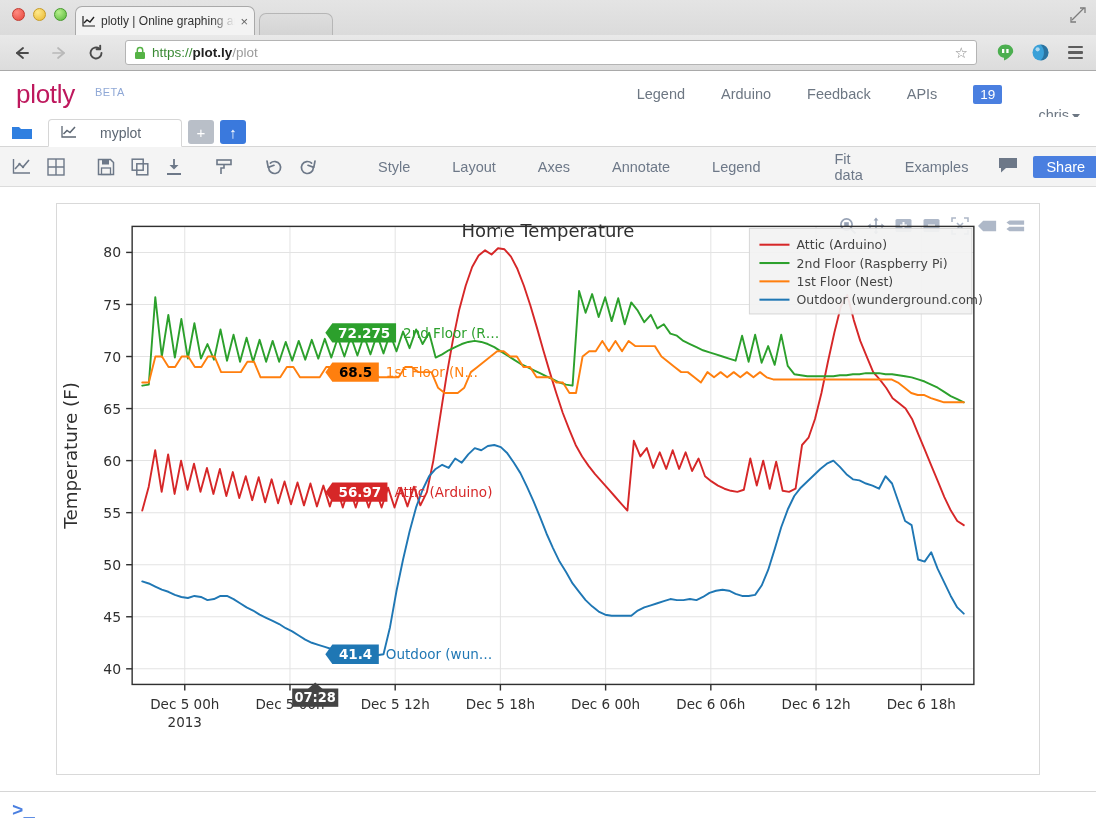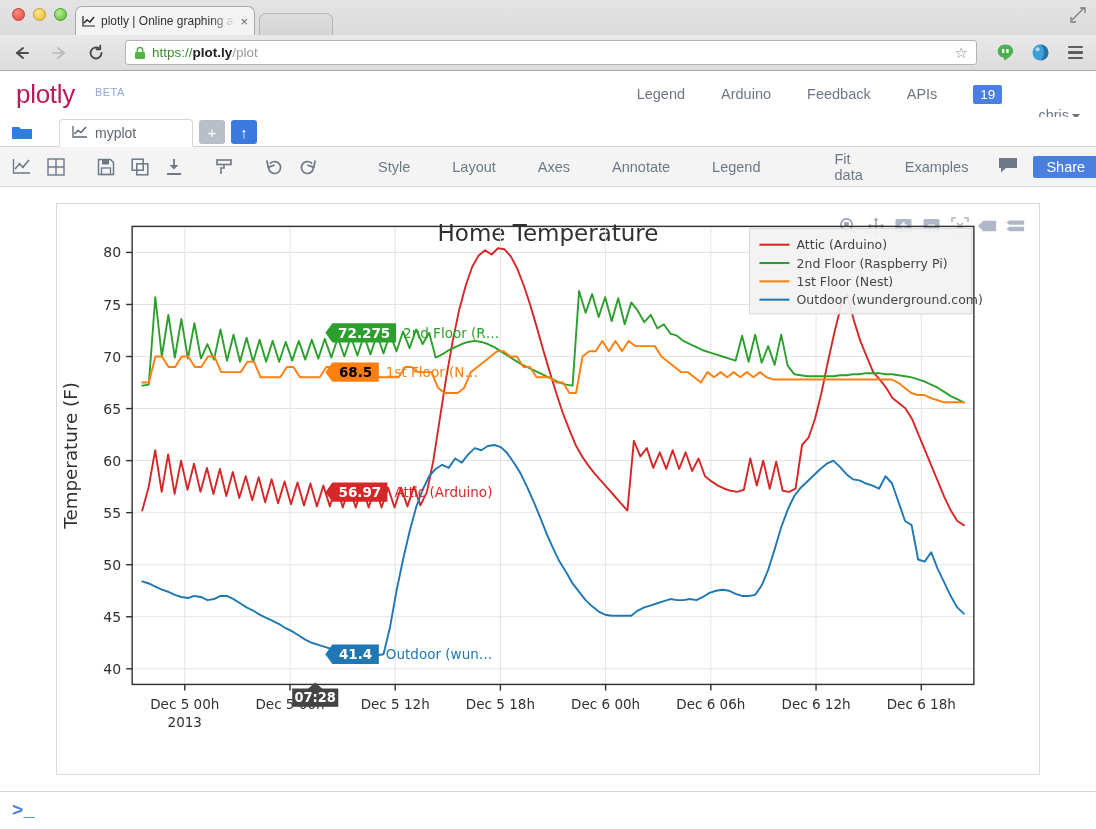--- a/index.html
+++ b/index.html
@@ -70,22 +70,22 @@
   .hnav .user { color:#6d7783;margin-top:42px; }
   .caret { display:inline-block; border-left:4px solid transparent; border-right:4px solid transparent;
            border-top:5px solid #6d7783; margin-left:3px; vertical-align:middle;}
 
   
   .filerow { height:30px; display:flex; align-items:flex-end; padding-left:4px;
              border-bottom:1px solid #d6d6d6; background:#fff; position:relative;}
   .folderbtn { width:36px; height:28px; display:flex; align-items:center; justify-content:center; }
   .ftab {
     height:28px; min-width:134px; background:#fff; border:1px solid #d6d6d6; border-bottom:1px solid #fff;
-    border-radius:4px 4px 0 0; display:flex; align-items:center; gap:7px; padding:0 12px;
-    font-size:14px; color:#5d6773; margin-left:19px; position:relative; top:1px;
+    border-radius:4px 4px 0 0; display:flex; align-items:center; gap:23px; padding:0 12px;
+    font-size:14px; color:#5d6773; margin-left:8px; position:relative; top:1px;
   }
   .sqbtn { width:26px; height:24px; border-radius:3px; display:flex; align-items:center;
            justify-content:center; color:#fff; font-size:15px; margin-left:6px; margin-bottom:2px;}
   .sq-grey { background:#b9bfc8; }
   .sq-blue { background:#3a79dd; }
 
   
   .toolbar { height:40px; display:flex; align-items:center; padding:0 12px; background:#f4f4f4;
              border-bottom:1px solid #dcdcdc; gap:16px; }
   .tb-icon { width:30px; height:30px; display:flex; align-items:center; justify-content:center;
@@ -94,21 +94,21 @@
   .tb-text { font-size:14.5px; color:#6d7888; padding:0 13px; }
   .tb-right { margin-left:auto; display:flex; align-items:center; gap:14px; }
   .sharebtn { background:#4a7fe0; color:#fff; font-size:14.5px; padding:3px 13px; border-radius:2px;}
 
   
   .stage { background:#fff; padding:16px 56px; height:calc(829px - 35px - 35px - 46px - 30px - 40px - 39px); }
   .card { border:1px solid #d9d9d9; height:100%; position:relative; background:#fff; }
   .modebar { position:absolute; right:14px; top:12px; display:flex; align-items:center; gap:9px;
              color:#a7b0c0; }
   .mb { width:19px; height:19px; display:flex; align-items:center; justify-content:center; }
-  .plottitle { text-align:center; font-size:23px; color:#303030; padding-top:16px;
+  .plottitle { text-align:center; font-size:18px; color:#303030; padding-top:16px;
                font-family:"DejaVu Sans", sans-serif; font-weight:400;}
 
   svg.plot { position:absolute; left:0; top:0; width:100%; height:100%; }
 
   
   .console { height:39px; border-top:1px solid #d6d6d6; background:#fff;
              display:flex; align-items:center; padding-left:12px; }
   .prompt { color:#4a7fe0; font-size:19px; font-weight:bold; font-family:"Liberation Mono", monospace;}
 </style>
 </head>

